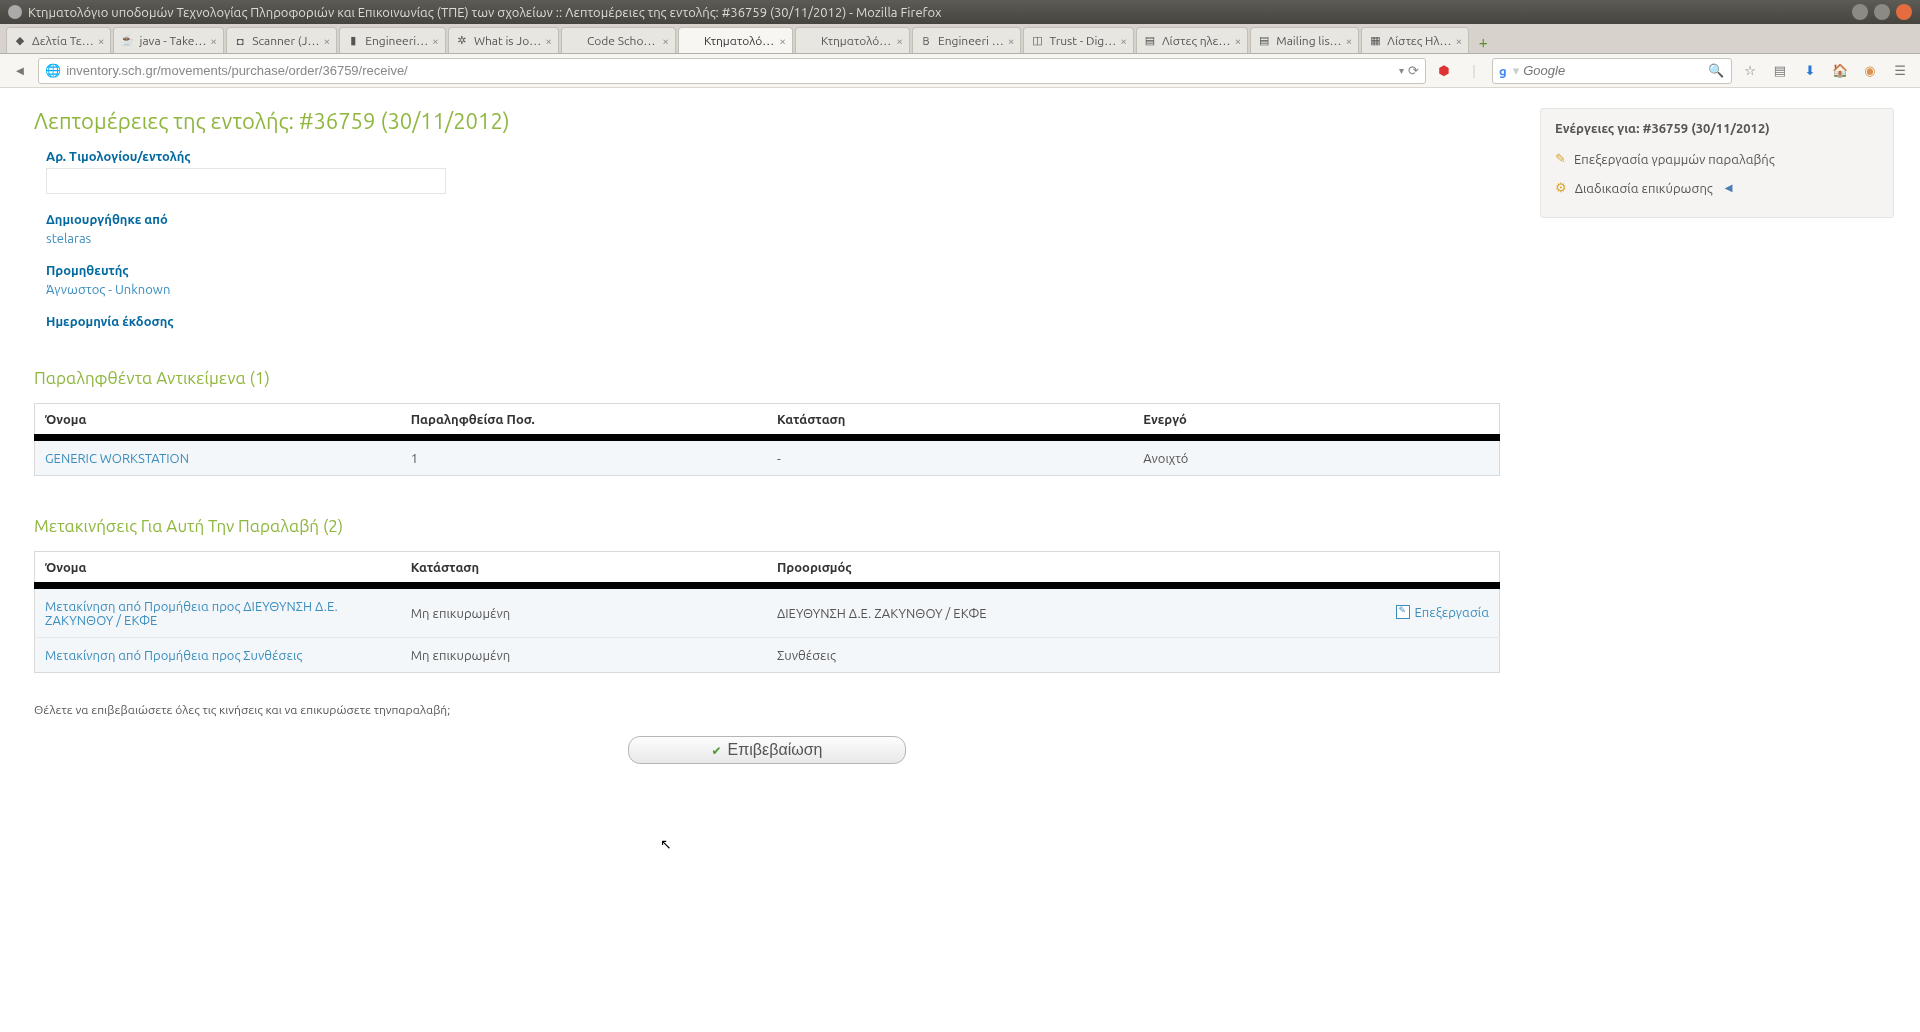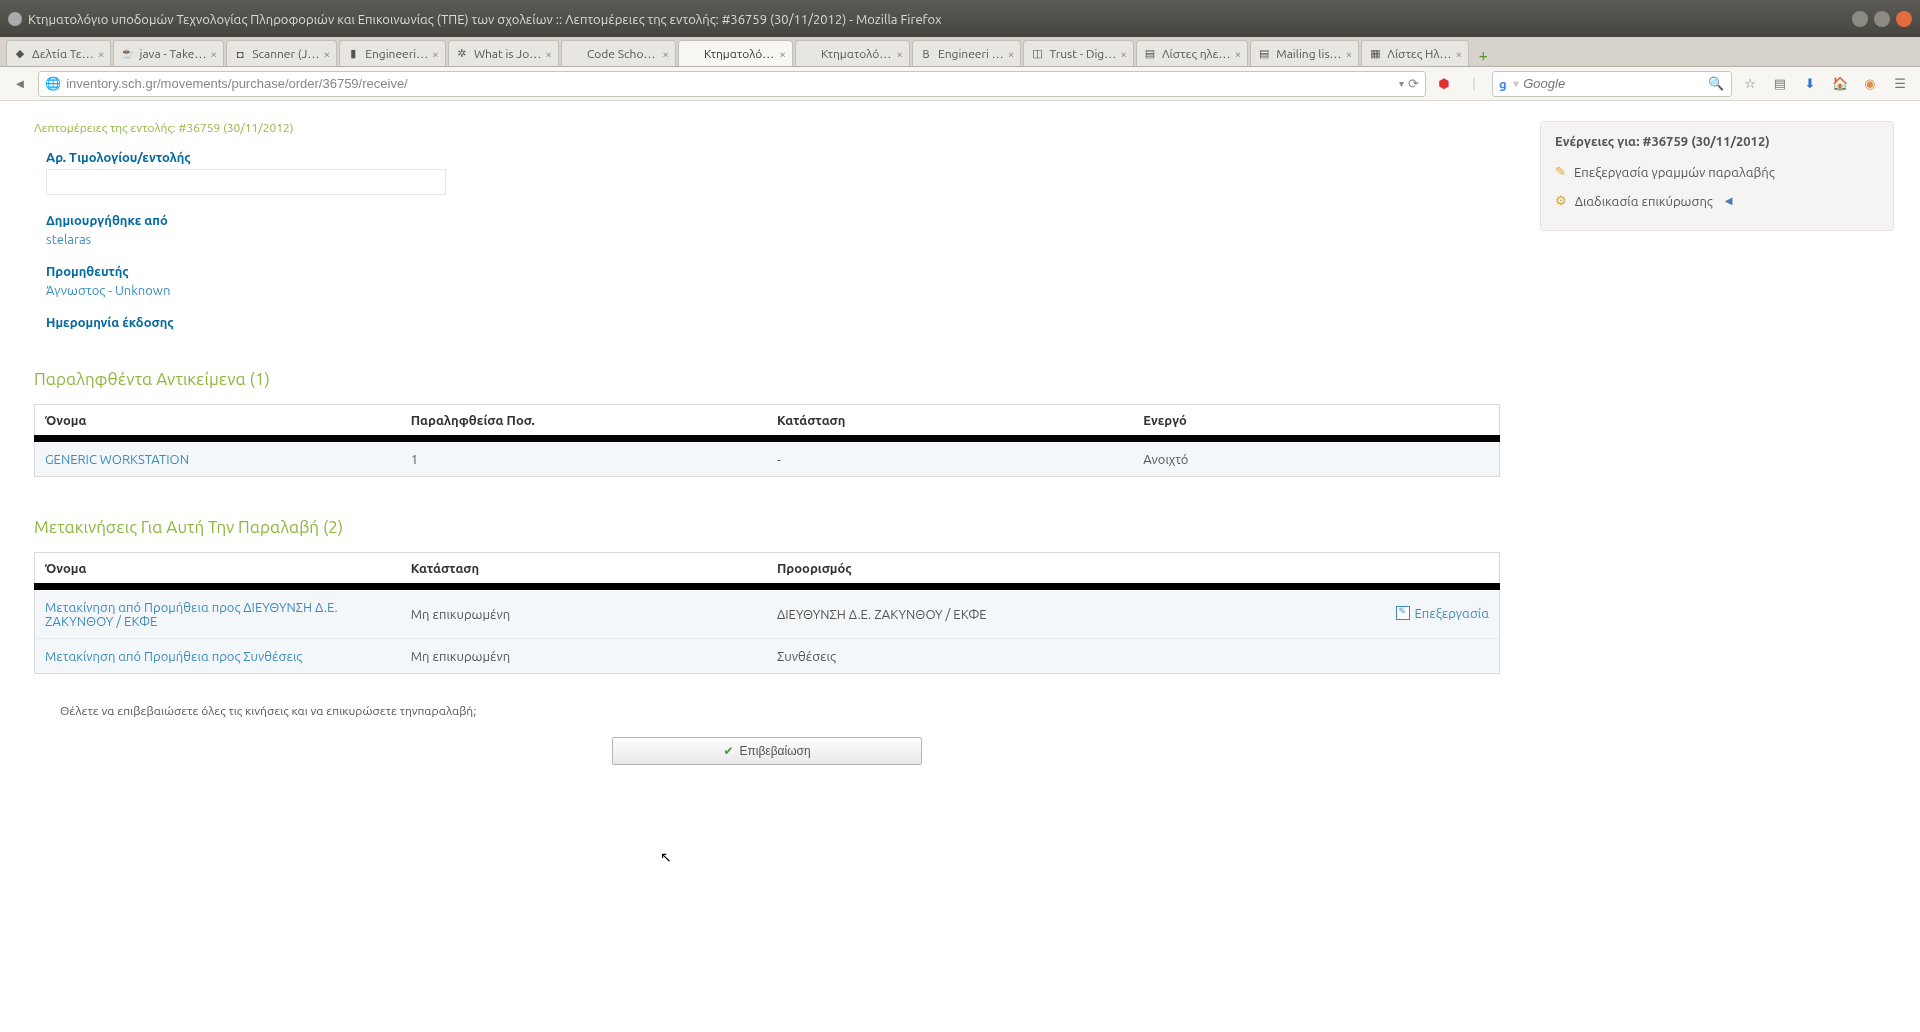--- a/index.html
+++ b/index.html
@@ -1,19 +1,19 @@
 <!DOCTYPE html>
 <html><head>
 <meta charset="utf-8">
 <style>
 * { margin: 0; padding: 0; box-sizing: border-box; }
 body { font-family: Ubuntu, Arial, sans-serif; font-size: 13px; background: #f2f1f0; color: #333; }
 
 
-.titlebar { height: 37px; background: linear-gradient(#5c5b56,#45443f); display:flex; align-items:center; padding:0 8px; color:#dfdbd2; font-size:13px; }
+.titlebar { height: 24px; background: linear-gradient(#5c5b56,#45443f); display:flex; align-items:center; padding:0 8px; color:#dfdbd2; font-size:13px; }
 .titlebar .app-icon { width:14px; height:14px; border-radius:50%; background:#aaa; margin-right:6px; }
 .titlebar .spacer { flex:1; }
 .wbtn { width:16px; height:16px; border-radius:50%; margin-left:6px; display:inline-block; }
 .wbtn.min { background:#8b8b83; }
 .wbtn.max { background:#8b8b83; }
 .wbtn.close { background:#e56c3e; }
 
 
 .tabstrip { height:30px; background:#d7d3cc; display:flex; align-items:flex-end; border-bottom:1px solid #b3b0a8; padding:0 6px; }
 .tab { display:flex; align-items:center; height:26px; padding:0 6px; margin-right:2px; background:#e8e6e1; border:1px solid #c2bfb7; border-bottom:none; border-radius:4px 4px 0 0; font-size:12px; color:#555; max-width:115px; cursor:pointer; }
@@ -35,41 +35,41 @@
 .searchbar .g { color:#4285f4; font-weight:bold; margin-right:2px; }
 .searchbar .sep { color:#ccc; margin:0 4px; }
 .searchbar input { flex:1; border:none; outline:none; font-size:13px; color:#888; background:transparent; font-style:italic; }
 .searchbar .mag { color:#888; cursor:pointer; }
 
 
 .page { background:#fff; min-height:calc(100vh - 88px); display:flex; padding:20px 0 40px 0; position:relative; }
 .main { flex:1; padding:0 40px 0 34px; }
 .sidebar { width:380px; padding:0 26px 0 0; }
 
-h2.sec { color:#8fb73e; font-size:12px; font-weight:400; margin-bottom:16px; }
+h2.sec { color:#8fb73e; font-size:22px; font-weight:400; margin-bottom:16px; }
 h2.sec.small { font-size:17px; }
 
 .fld { margin-bottom:18px; padding-left:12px; }
 .fld label { display:block; font-weight:bold; color:#0369a1; font-size:13px; margin-bottom:5px; }
 .fld .val-input { width:400px; height:26px; border:1px solid #e5e5e5; background:#fff; padding:0 6px; }
 .fld .val-text { font-size:13px; color:#555; padding-top:2px; }
 .fld a { color:#3b8dbd; text-decoration:none; }
 
 .tbl { width:100%; border-collapse:collapse; border:1px solid #d9d9d9; margin-top:4px; }
 .tbl th { background:#fff; text-align:left; padding:8px 10px; font-size:13px; color:#333; border-bottom:7px solid #000000; }
 .tbl td { padding:10px; font-size:13px; color:#555; }
 .tbl tbody tr { background:#f4f7fa; }
 .tbl tbody tr + tr { border-top:1px solid #e5e9ed; }
 .tbl a { color:#3b8dbd; text-decoration:none; }
 .edit-link { color:#3b8dbd; display:inline-flex; align-items:flex-end; gap:4px; cursor:pointer;padding-left:20px; }
 .edit-ico { width:14px; height:14px; background:#fff; border:1px solid #3b8dbd; display:inline-block; position:relative; }
 .edit-ico::after { content:"✎"; font-size:9px; color:#3b8dbd; position:absolute; left:1px; top:-1px; }
 
-.confirm-q { font-size:12px; color:#555; margin-top:30px; margin-bottom:20px;margin-left:26px; }
-.confirm-btn { display:block; margin:0 auto; width:310px; height:28px; background:linear-gradient(#fdfdfd,#e8e8e8); border:1px solid #b5b5b5; border-radius:2px; cursor:pointer; font-size:12px; color:#555; }
+.confirm-q { font-size:12px; color:#555; margin-top:30px; margin-bottom:20px; }
+.confirm-btn { display:block; margin:0 auto; width:278px; height:28px; background:linear-gradient(#fdfdfd,#e8e8e8); border:1px solid #b5b5b5; border-radius:12px; cursor:pointer; font-size:16px; color:#555; }
 .confirm-btn::before { content:"✔"; color:#4a9b2f; margin-right:6px; font-size:12px; }
 
 
 .side-box { background:#f5f4f2; border:1px solid #e5e4e1; border-radius:3px; padding:12px 14px; }
 .side-box h3 { font-size:13px; font-weight:bold; color:#555; margin-bottom:12px; }
 .side-action { display:flex; align-items:center; gap:8px; padding:4px 0 10px 0; font-size:13px; color:#555; cursor:pointer; }
 .side-action a { color:#555; text-decoration:none; }
 .ico-pencil { color:#d9a838; }
 .ico-gear { color:#d9a838; }
 .tri { color:#4a7db5; font-size:10px; margin-left:4px; }

